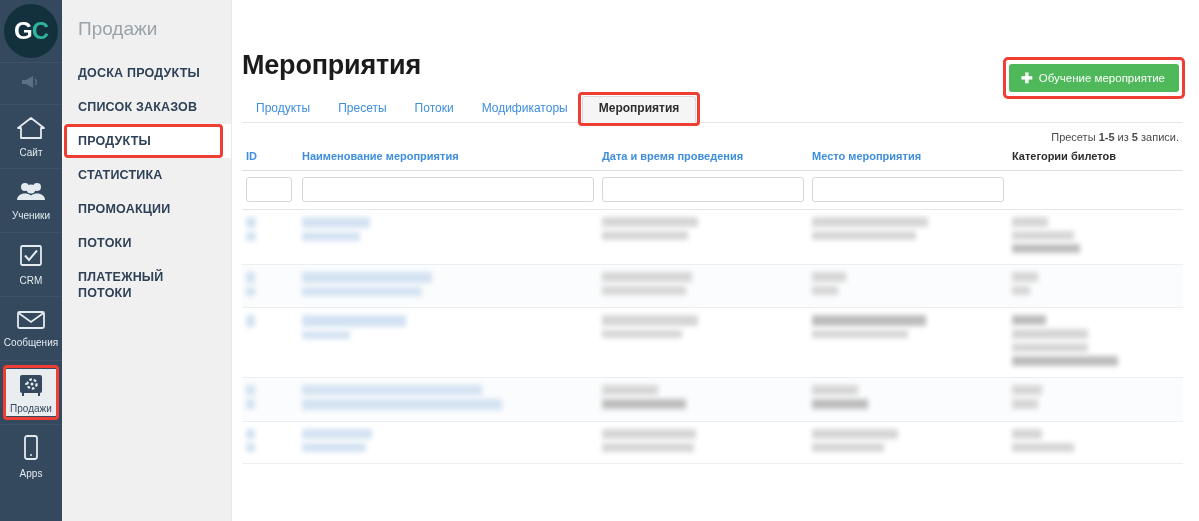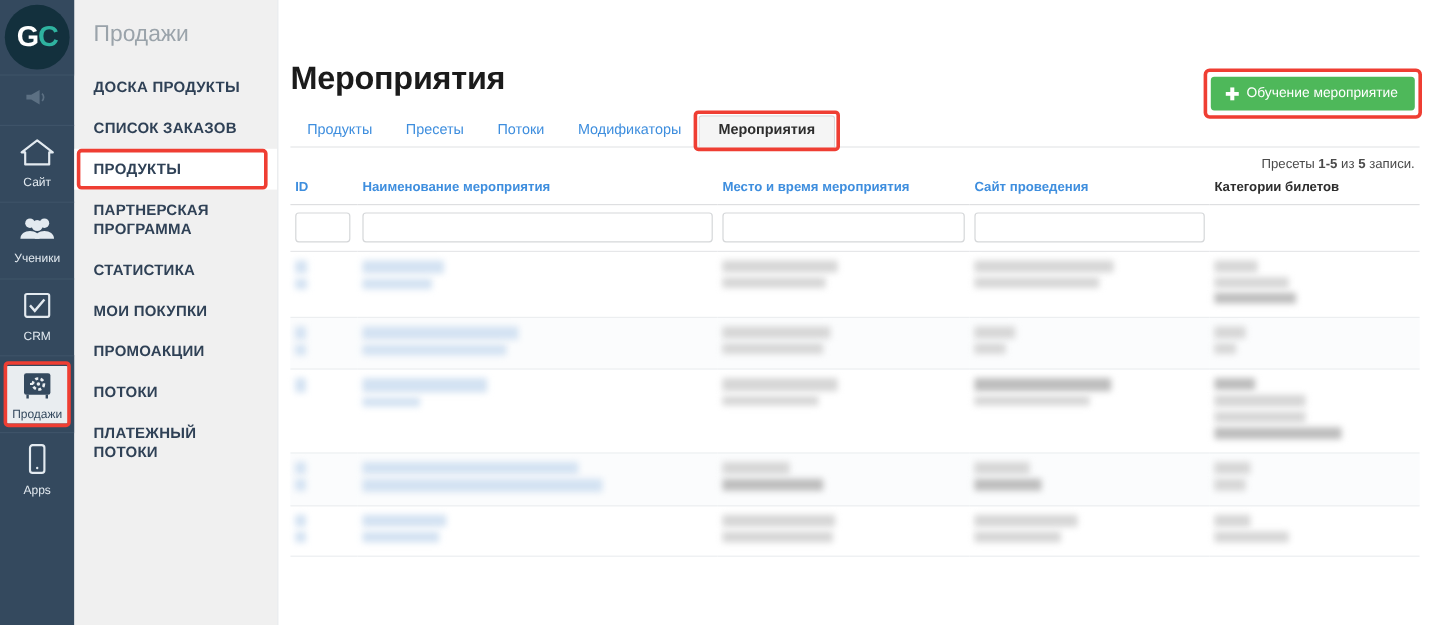--- a/index.html
+++ b/index.html
@@ -258,20 +258,29 @@
     <div class="rail-item">
       <span class="rail-icon">
         <svg width="26" height="24" viewBox="0 0 26 24">
             <rect x="3" y="2" width="20" height="19" rx="1.5" fill="none" stroke="#e3eaf0" stroke-width="1.8"></rect>
             <path d="M7 11.5l4 4.5 8-9.5" fill="none" stroke="#e3eaf0" stroke-width="2"></path>
           </svg>
       </span>
       <span class="rail-label">CRM</span>
     </div>
 
+    <div class="rail-item">
+      <span class="rail-icon">
+        <svg width="30" height="20" viewBox="0 0 30 20">
+            <rect x="2" y="2" width="26" height="16" rx="1.5" fill="none" stroke="#e3eaf0" stroke-width="1.8"></rect>
+            <path d="M2.5 3L15 12 27.5 3" fill="none" stroke="#e3eaf0" stroke-width="1.8"></path>
+          </svg>
+      </span>
+      <span class="rail-label">Сообщения</span>
+    </div>
 
     <div class="rail-item highlighted">
       <span class="red-ring ring-rail"></span>
       <div class="sel-box">
         <span class="rail-icon">
           <svg width="26" height="24" viewBox="0 0 26 24">
               <rect x="2" y="2" width="22" height="18" rx="2" fill="#34495e"></rect>
               <circle cx="14" cy="11" r="4.6" fill="none" stroke="#e9edf0" stroke-width="2.2" stroke-dasharray="2.6 2"></circle>
               <circle cx="14" cy="11" r="1.5" fill="#e9edf0"></circle>
               <path d="M7 11h2.5" stroke="#e9edf0" stroke-width="1.6"></path>
@@ -297,23 +306,21 @@
     <div class="submenu-title">Продажи</div>
 
     <div class="submenu-item"><span>ДОСКА ПРОДУКТЫ</span></div>
     <div class="submenu-item"><span>СПИСОК ЗАКАЗОВ</span></div>
 
     <div class="submenu-item active-ring">
       <span class="red-ring ring-submenu"></span>
       <span>ПРОДУКТЫ</span>
     </div>
 
-    <div class="submenu-item"><span>ПАРТНЕРСКАЯ ПРОГРАММА</span></div>
     <div class="submenu-item"><span>СТАТИСТИКА</span></div>
-    <div class="submenu-item"><span>МОИ ПОКУПКИ</span></div>
     <div class="submenu-item"><span>ПРОМОАКЦИИ</span></div>
     <div class="submenu-item"><span>ПОТОКИ</span></div>
     <div class="submenu-item"><span>ПЛАТЕЖНЫЙ ПОТОКИ</span></div>
   </div>
 
   <div class="main">
 
     <div class="page-title">Мероприятия</div>
 
     <button class="create-btn">
@@ -342,22 +349,22 @@
         <col class="col-id">
           <col class="col-name">
           <col class="col-date">
           <col class="col-place">
           <col class="col-cat">
       </colgroup>
       <thead>
         <tr>
           <th>ID</th>
           <th>Наименование мероприятия</th>
-          <th>Место и время мероприятия</th>
-          <th>Сайт проведения</th>
+          <th>Дата и время проведения</th>
+          <th>Место мероприятия</th>
           <th class="plain">Категории билетов</th>
         </tr>
       </thead>
       <tbody>
         <tr class="filters">
           <td><input class="fin tiny" value="" style=""></td>
           <td><input class="fin" value="" style=""></td>
           <td><input class="fin" value="" style=""></td>
           <td><input class="fin" value="" style=""></td>
           <td></td>

